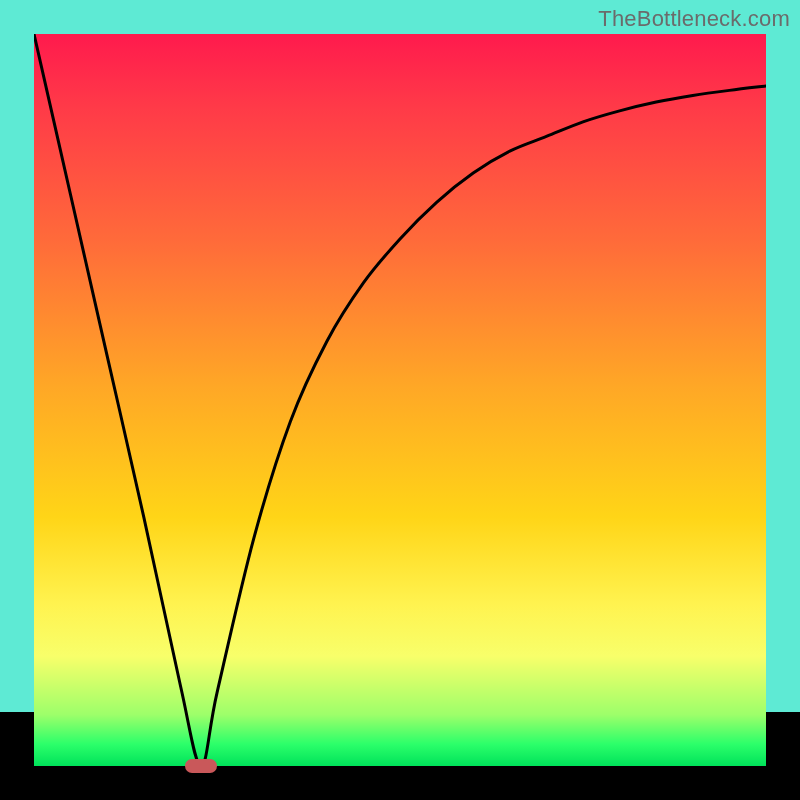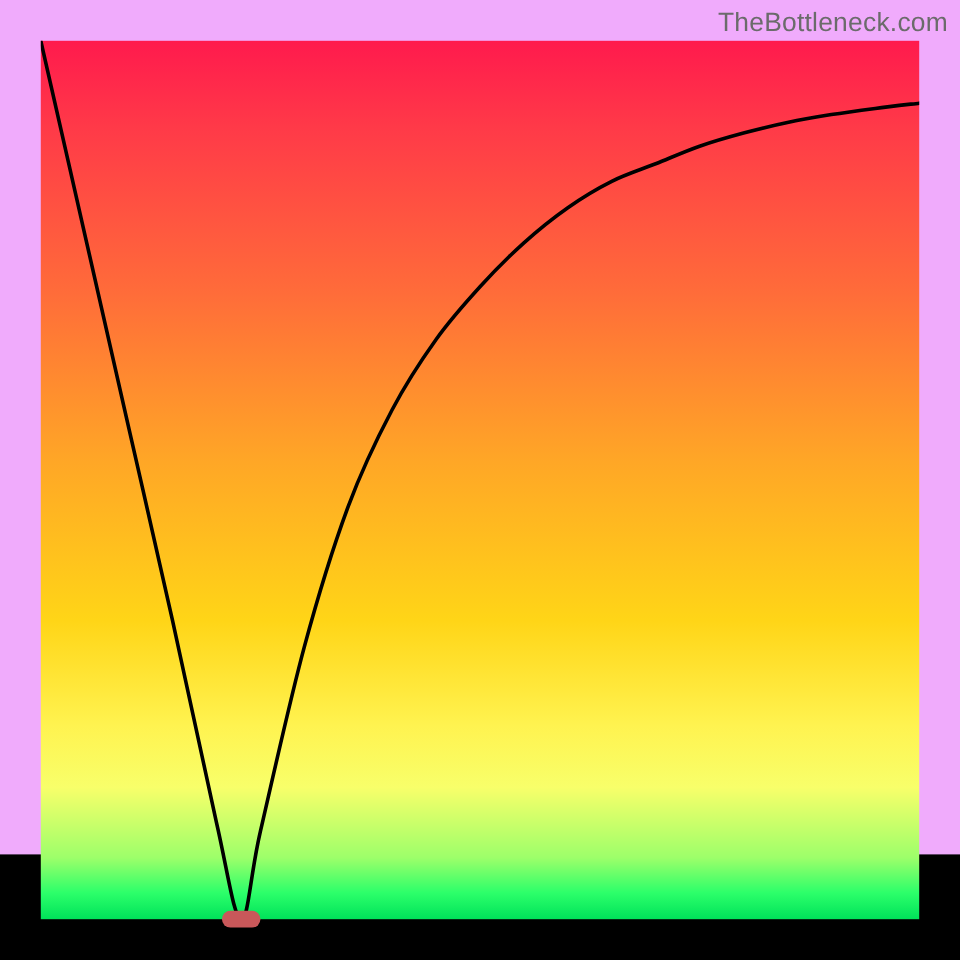--- a/index.html
+++ b/index.html
@@ -8,21 +8,21 @@
     width: 800px;
     height: 800px;
     overflow: hidden;
     background: #000;
     font-family: Arial, Helvetica, sans-serif;
   }
   .frame {
     position: relative;
     width: 800px;
     height: 712px;
-    background: #f0abfc;
+    background: #5eead4;
   }
   .plot-area {
     position: absolute;
     left: 34px;
     top: 34px;
     width: 732px;
     height: 732px;
     
     background: linear-gradient(
       to bottom,

